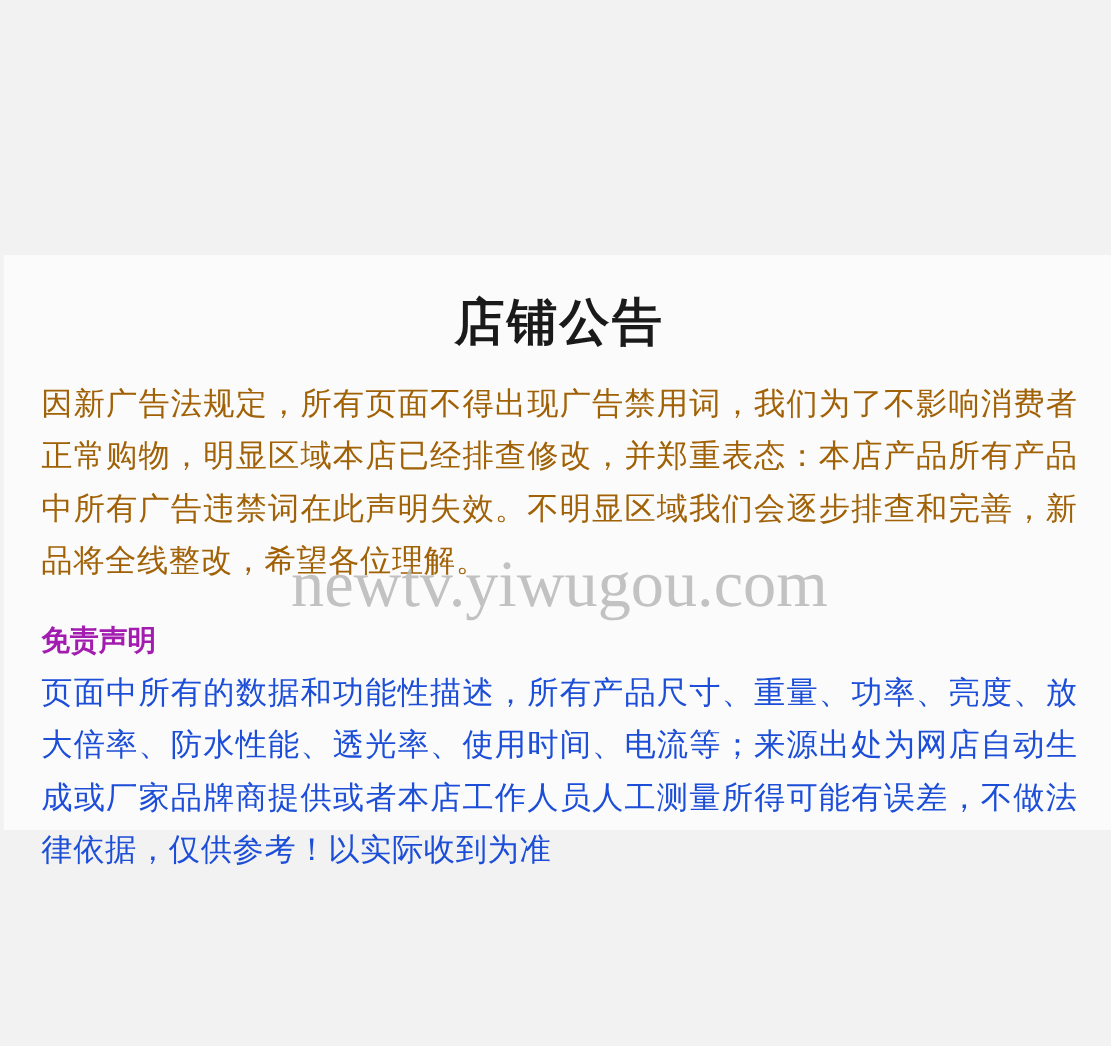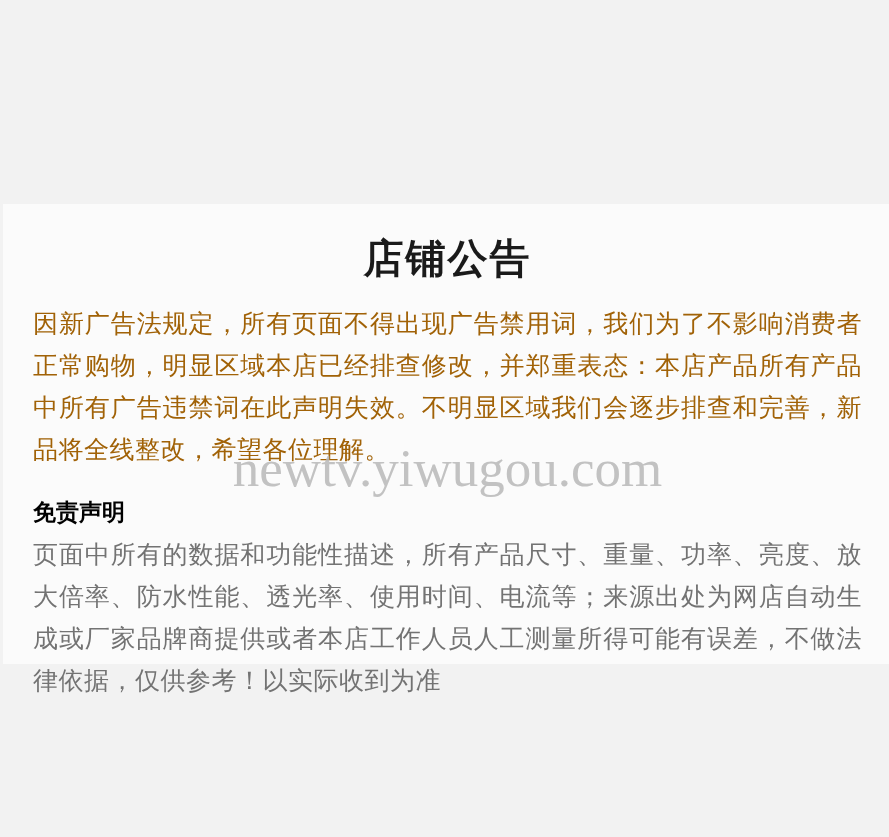--- a/index.html
+++ b/index.html
@@ -48,28 +48,28 @@
     font-size: 25px;
     line-height: 42px;
     color: #a16207;
     text-align: justify;
     letter-spacing: 0.5px;
   }
   .disclaimer-heading {
     margin-top: 18px;
     font-size: 23px;
     font-weight: bold;
-    color: #000000;
+    color: #a21caf;
     line-height: 34px;
   }
   .disclaimer-body {
     margin-top: 4px;
     font-size: 25px;
     line-height: 42px;
-    color: #737373;
+    color: #1d4ed8;
     text-align: justify;
     letter-spacing: 0.5px;
   }
   .watermark {
     position: absolute;
     left: 0;
     top: 234px;
     width: 889px;
     text-align: center;
     font-size: 53px;

